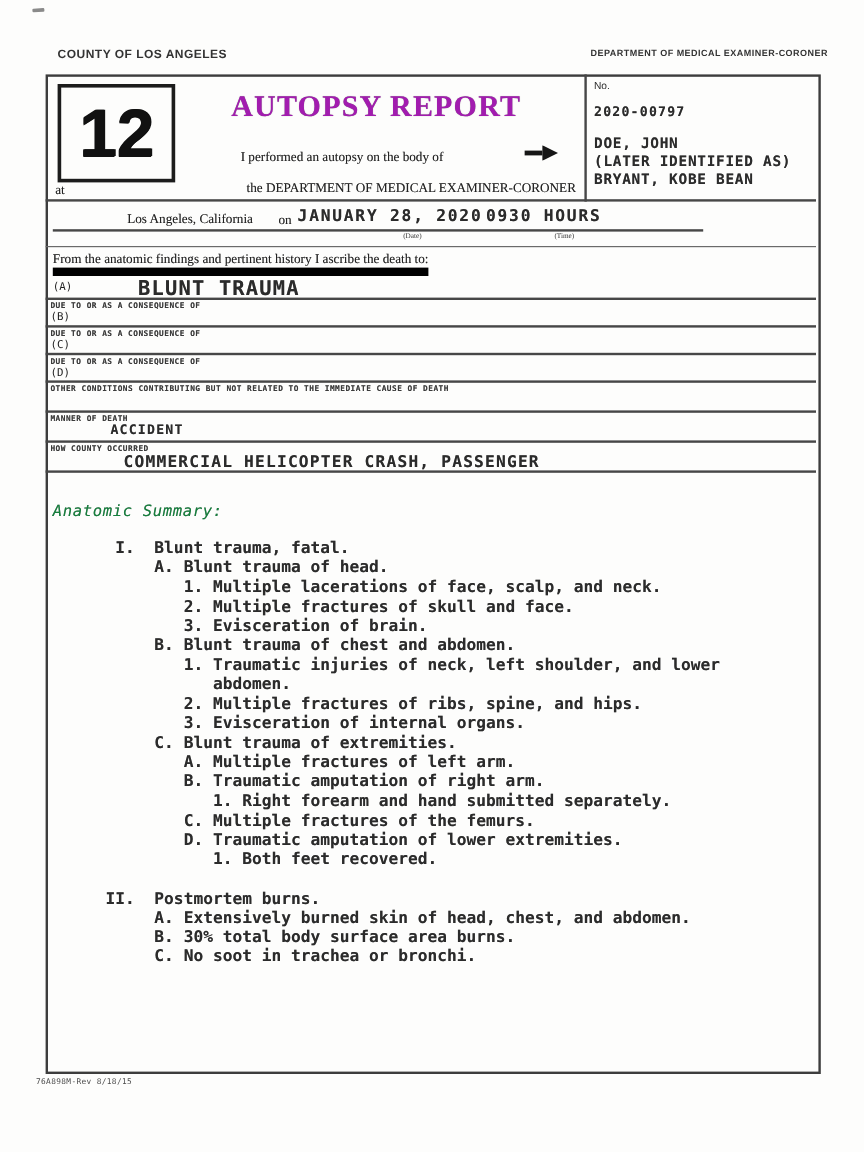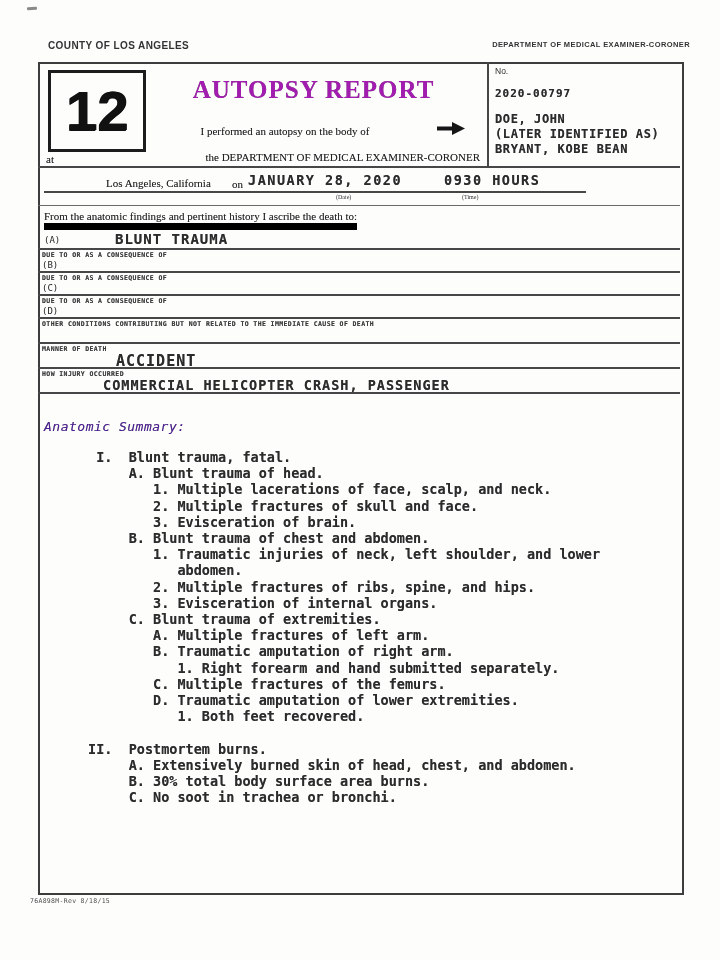--- a/index.html
+++ b/index.html
@@ -38,53 +38,53 @@
 
   
   .nolabel{left:495px;top:66px;font-size:8.5px;color:#2d2d2d;}
   .caseno{left:495px;top:87px;font-size:11px;letter-spacing:1px;}
   .decedent{left:495px;top:112px;font-size:12px;letter-spacing:.6px;line-height:15px;}
 
   
   .city{left:58px;top:177px;margin-left:48px;}
   .onlabel{left:232px;top:178px;}
   .examdate{left:248px;top:172px;font-size:13.5px;letter-spacing:1.5px;}
-  .examtime{left:444px;top:172px;font-size:13.5px;letter-spacing:1.5px;}
+  .examtime{left:405px;top:172px;font-size:13.5px;letter-spacing:1.5px;}
   .exam-underline{left:44px;top:191px;width:542px;}
   .datecap{left:336px;top:194px;font-size:6px;color:#333;}
   .timecap{left:462px;top:194px;font-size:6px;color:#333;}
   .hrule-exam{left:38px;top:205px;width:642px;}
 
   .intro{left:44px;top:210px;border-bottom:7px solid #000000;padding-bottom:1px;}
 
   
   .alabel{left:44px;top:235px;font-size:9px;}
-  .avalue{left:115px;top:231px;font-size:14px;letter-spacing:1px;}
+  .avalue{left:115px;top:231px;font-size:17px;letter-spacing:1px;}
   .rule-a{left:38px;top:248px;width:642px;}
   .due1{left:42px;top:251px;}
   .blabel{left:42px;top:260px;font-size:9px;}
   .rule-b{left:38px;top:271px;width:642px;}
   .due2{left:42px;top:274px;}
   .clabel{left:42px;top:283px;font-size:9px;}
   .rule-c{left:38px;top:294px;width:642px;}
   .due3{left:42px;top:297px;}
   .dlabel{left:42px;top:306px;font-size:9px;}
   .rule-d{left:38px;top:317px;width:642px;}
   .otherlabel{left:42px;top:320px;}
   .rule-other{left:38px;top:342px;width:642px;}
   .mannerlabel{left:42px;top:345px;}
-  .mannervalue{left:116px;top:352px;font-size:15px;letter-spacing:1px;}
+  .mannervalue{left:92px;top:352px;font-size:11px;letter-spacing:1px;}
   .rule-manner{left:38px;top:367px;width:642px;}
   .howlabel{left:42px;top:370px;}
   .howvalue{left:103px;top:377px;font-size:13.5px;letter-spacing:1px;}
   .rule-how{left:38px;top:392px;width:642px;}
 
   
   .sumheading{left:44px;top:419px;font-size:13px;font-style:italic;letter-spacing:.5px;
-              color:#4c1d95;text-shadow:0 0 .5px rgba(40,40,40,.5);}
+              color:#15803d;text-shadow:0 0 .5px rgba(40,40,40,.5);}
   .sumlist{left:88px;top:449px;margin:0;font-size:13.5px;line-height:16.2px;white-space:pre;
            color:#2b2b2b;font-weight:600;text-shadow:0 0 .5px rgba(40,40,40,.45);}
 
   .footer{left:30px;top:897px;font-size:6.5px;letter-spacing:.3px;color:#4c4c4c;}
 </style>
 </head>
 <body>
 
 <div class="abs scanmark"></div>
 <div class="abs sans county">COUNTY OF LOS ANGELES</div>
@@ -143,21 +143,21 @@
 <div class="abs mono dlabel">(D)</div>
 <div class="abs rule rule-d"></div>
 
 <div class="abs tinylabel otherlabel">OTHER CONDITIONS CONTRIBUTING BUT NOT RELATED TO THE IMMEDIATE CAUSE OF DEATH</div>
 <div class="abs rule rule-other"></div>
 
 <div class="abs tinylabel mannerlabel">MANNER OF DEATH</div>
 <div class="abs typed mannervalue">ACCIDENT</div>
 <div class="abs rule rule-manner"></div>
 
-<div class="abs tinylabel howlabel">HOW INJURY OCCURRED</div>
+<div class="abs tinylabel howlabel">HOW COUNTY OCCURRED</div>
 <div class="abs typed howvalue">COMMERCIAL HELICOPTER CRASH, PASSENGER</div>
 <div class="abs rule rule-how"></div>
 
 <div class="abs mono sumheading">Anatomic Summary:</div>
 <pre class="abs mono sumlist"> I.  Blunt trauma, fatal.
      A. Blunt trauma of head.
         1. Multiple lacerations of face, scalp, and neck.
         2. Multiple fractures of skull and face.
         3. Evisceration of brain.
      B. Blunt trauma of chest and abdomen.

